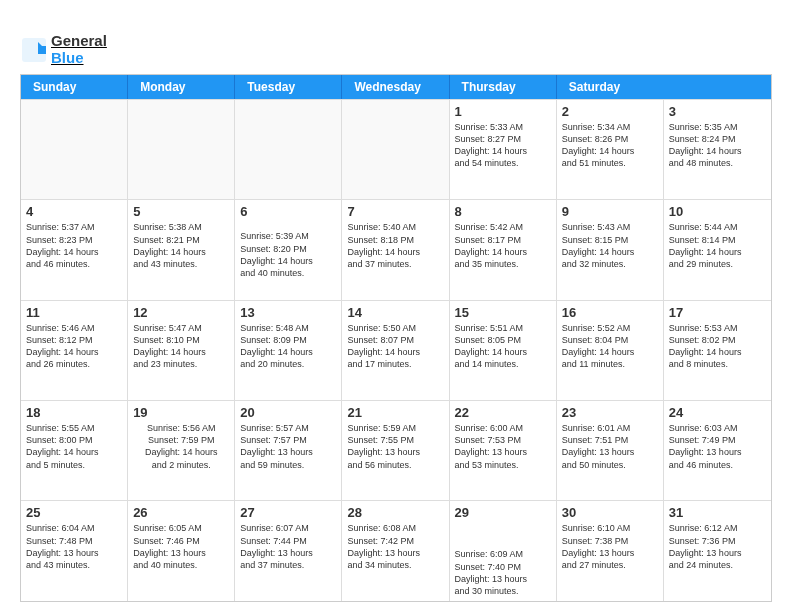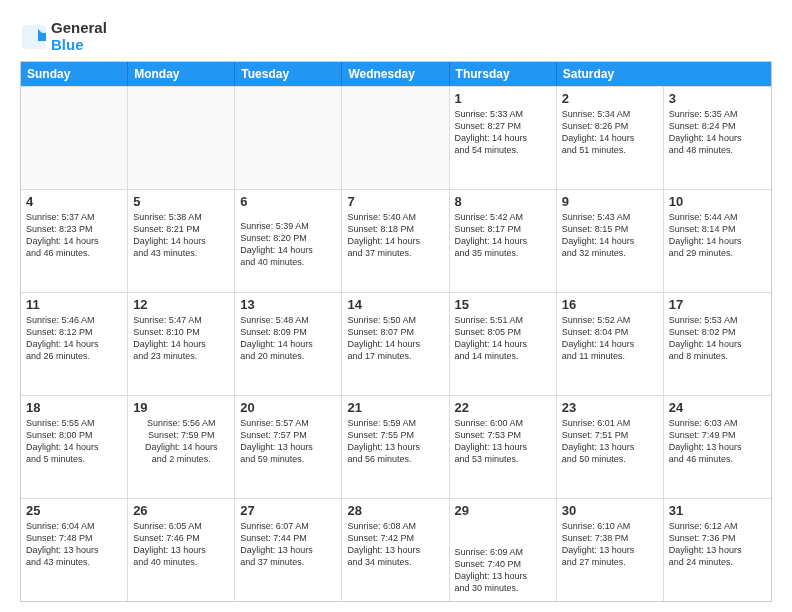--- a/index.html
+++ b/index.html
@@ -19,21 +19,22 @@
     }
     .header {
       display: flex;
       justify-content: space-between;
       align-items: flex-start;
       margin-bottom: 8px;
     }
     .logo {
       display: flex;
       align-items: flex-start;
-      margin-top: 4px;
+      margin-top: 17px;
+      text-decoration: underline;
     }
     .title-block {
       text-align: right;
     }
     .title-block h1 {
       font-size: 38px;
       font-weight: bold;
       color: #333;
       line-height: 1.1;
     }
@@ -50,21 +51,21 @@
     }
     .cal-header {
       display: grid;
       grid-template-columns: repeat(7, 1fr);
       background: #2196F3;
     }
     .cal-header-cell {
       color: #fff;
       font-size: 12px;
       font-weight: bold;
-      padding: 5px 6px;
+      padding: 5px 12px;
       text-align: left;
       border-right: 1px solid #1976D2;
     }
     .cal-header-cell:last-child { border-right: none; }
     .cal-body {
       flex: 1;
       display: flex;
       flex-direction: column;
     }
     .cal-row {

